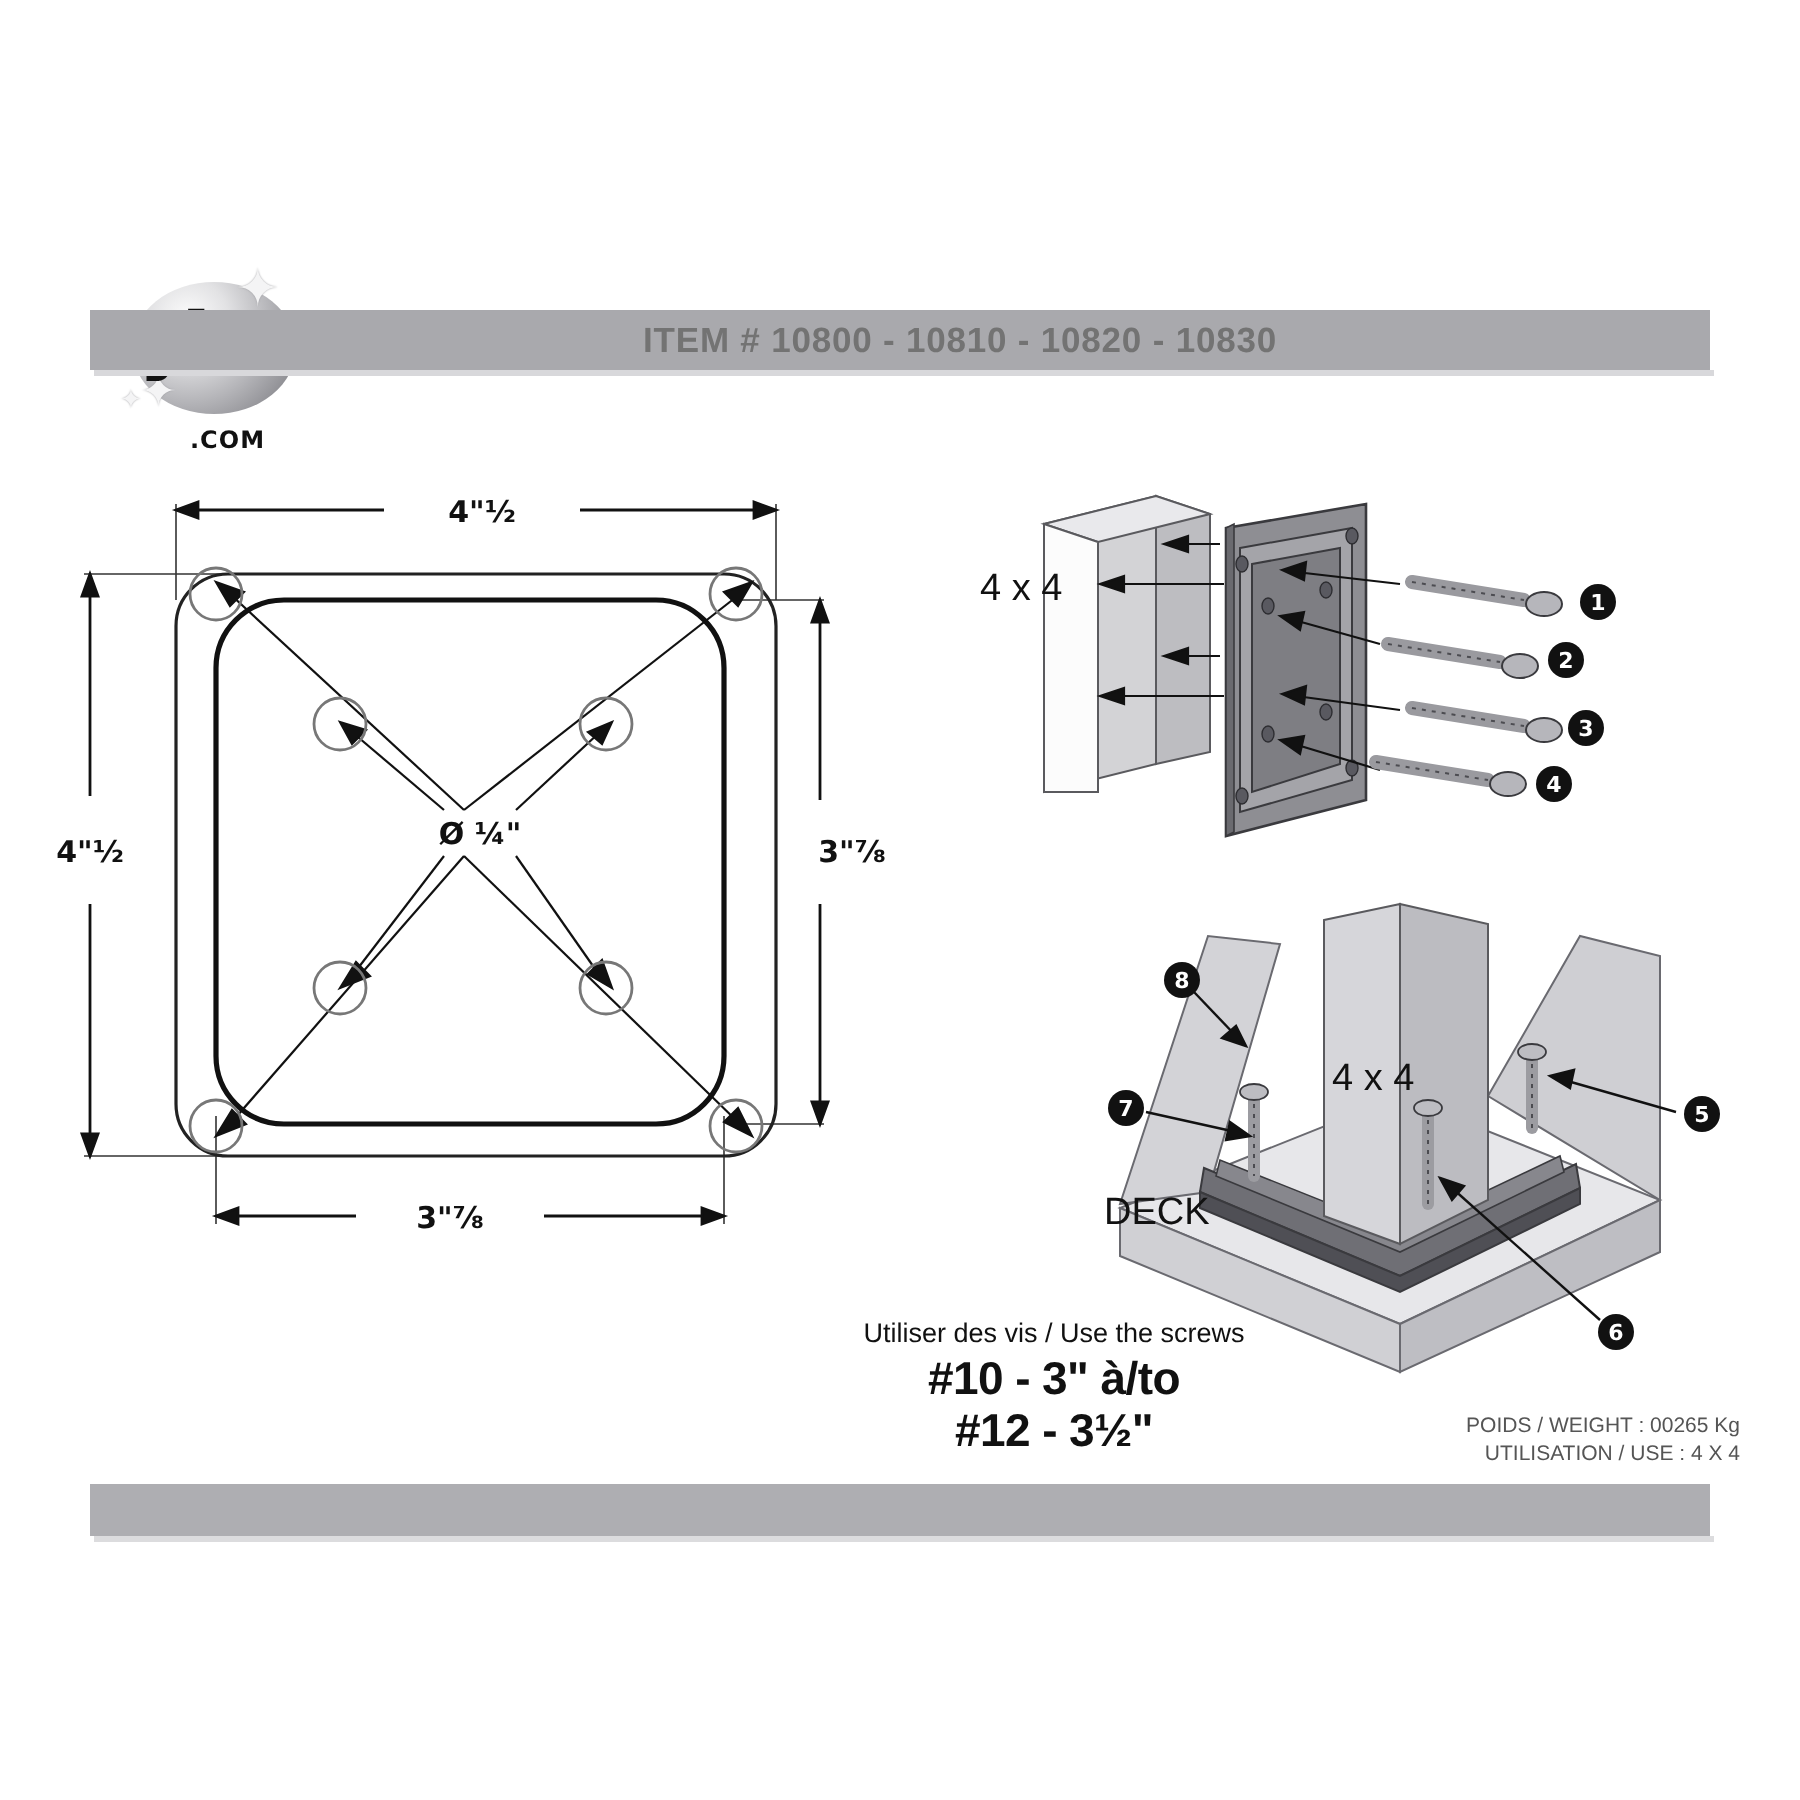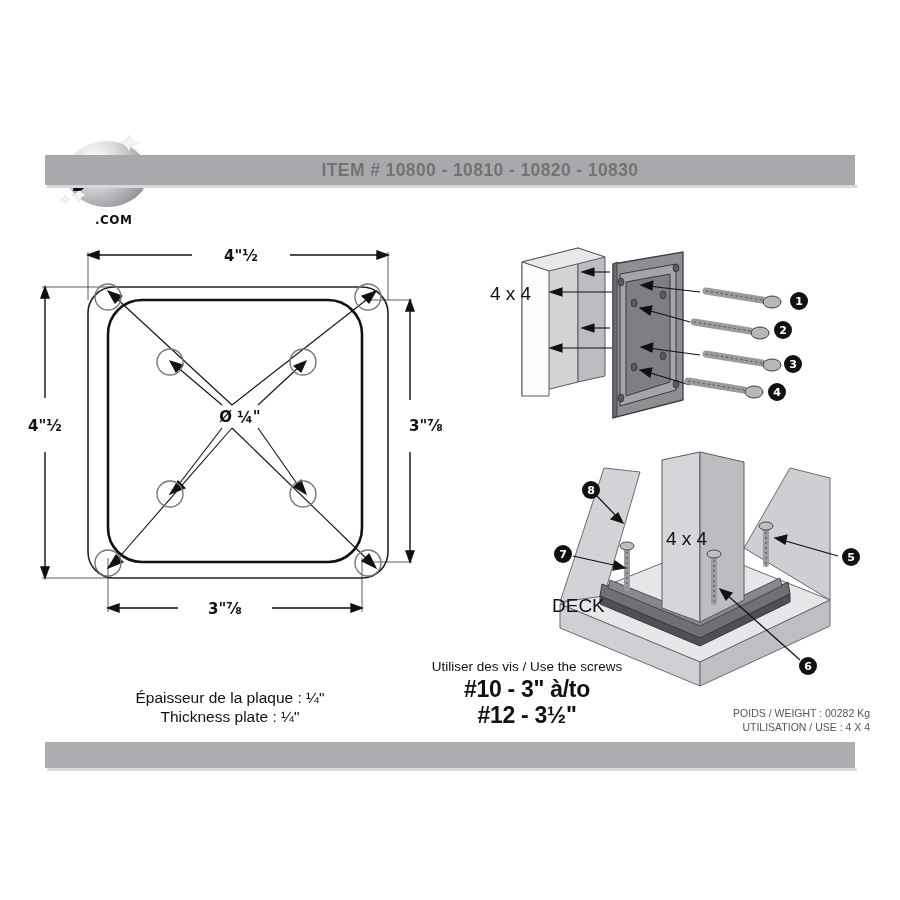--- a/index.html
+++ b/index.html
@@ -300,32 +300,28 @@
       <text class="badge-num" x="563" y="558" text-anchor="middle">7</text>
     </g>
     <g>
       <circle cx="591" cy="490" r="9" fill="#111"></circle>
       <text class="badge-num" x="591" y="494" text-anchor="middle">8</text>
     </g>
 
     <text class="plain-text" x="552" y="612" font-size="19">DECK</text>
   </svg>
 
-  <div class="thickness">
-    <div>Épaisseur de la plaque : ¼"</div>
-    <div>Thickness plate : ¼"</div>
-  </div>
 
   <div class="screws">
     <div class="lead">Utiliser des vis / Use the screws</div>
     <div class="big">#10 - 3" à/to</div>
     <div class="big">#12 - 3½"</div>
   </div>
 
   <div class="weight">
-    <div>POIDS / WEIGHT : 00282 Kg</div>
+    <div>POIDS / WEIGHT : 00265 Kg</div>
     <div>UTILISATION / USE : 4 X 4</div>
   </div>
 
   <div class="footer-bar"></div>
   <div class="footer-bar-shadow"></div>
 
 </div>
 
 </body></html>

